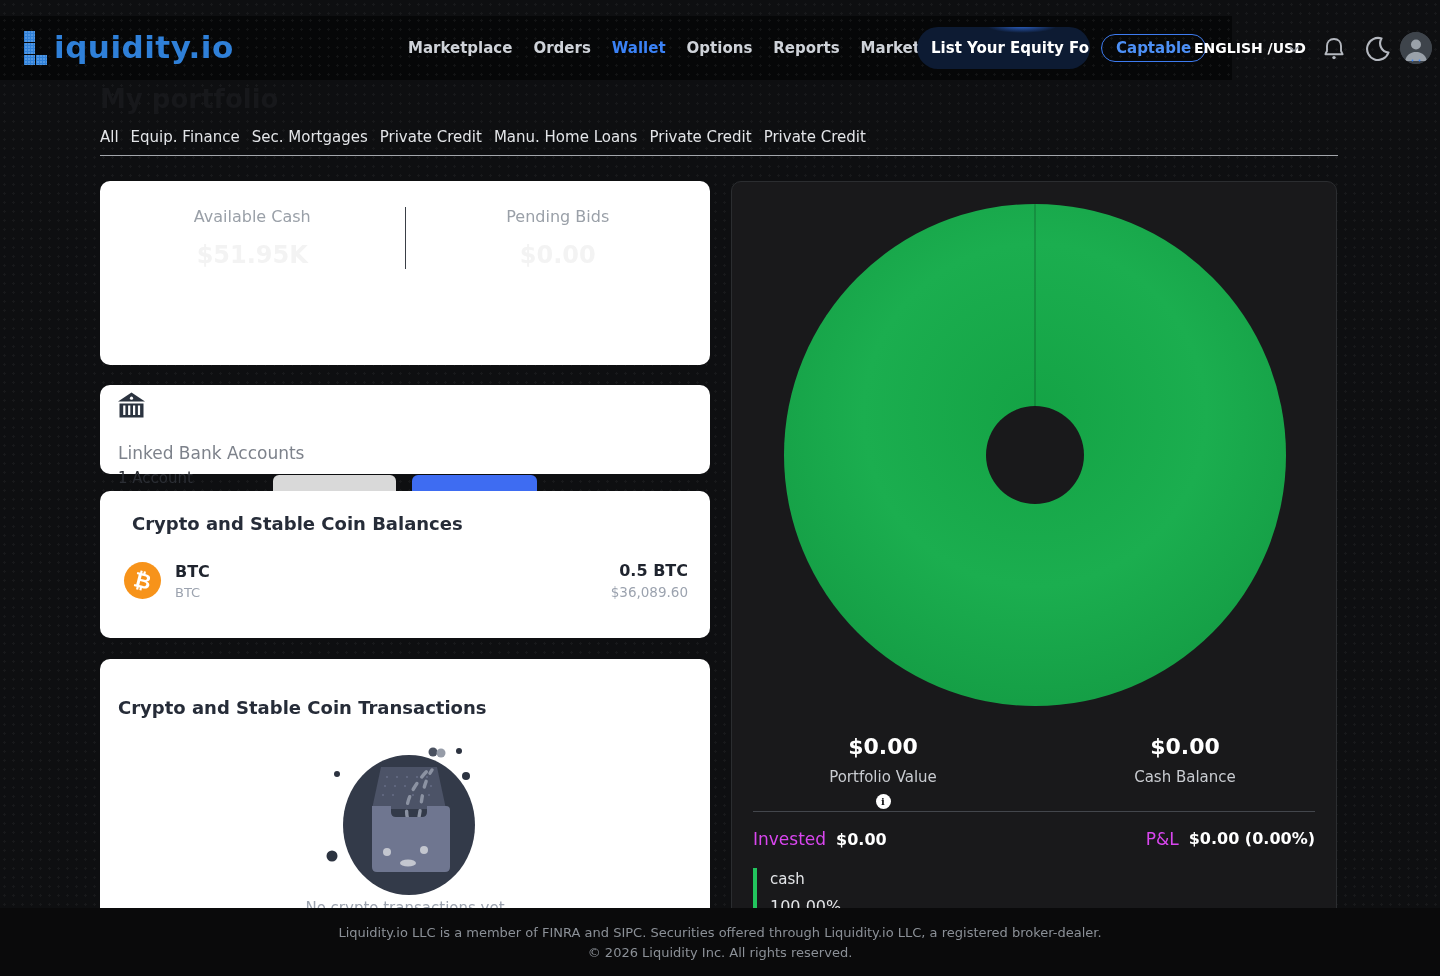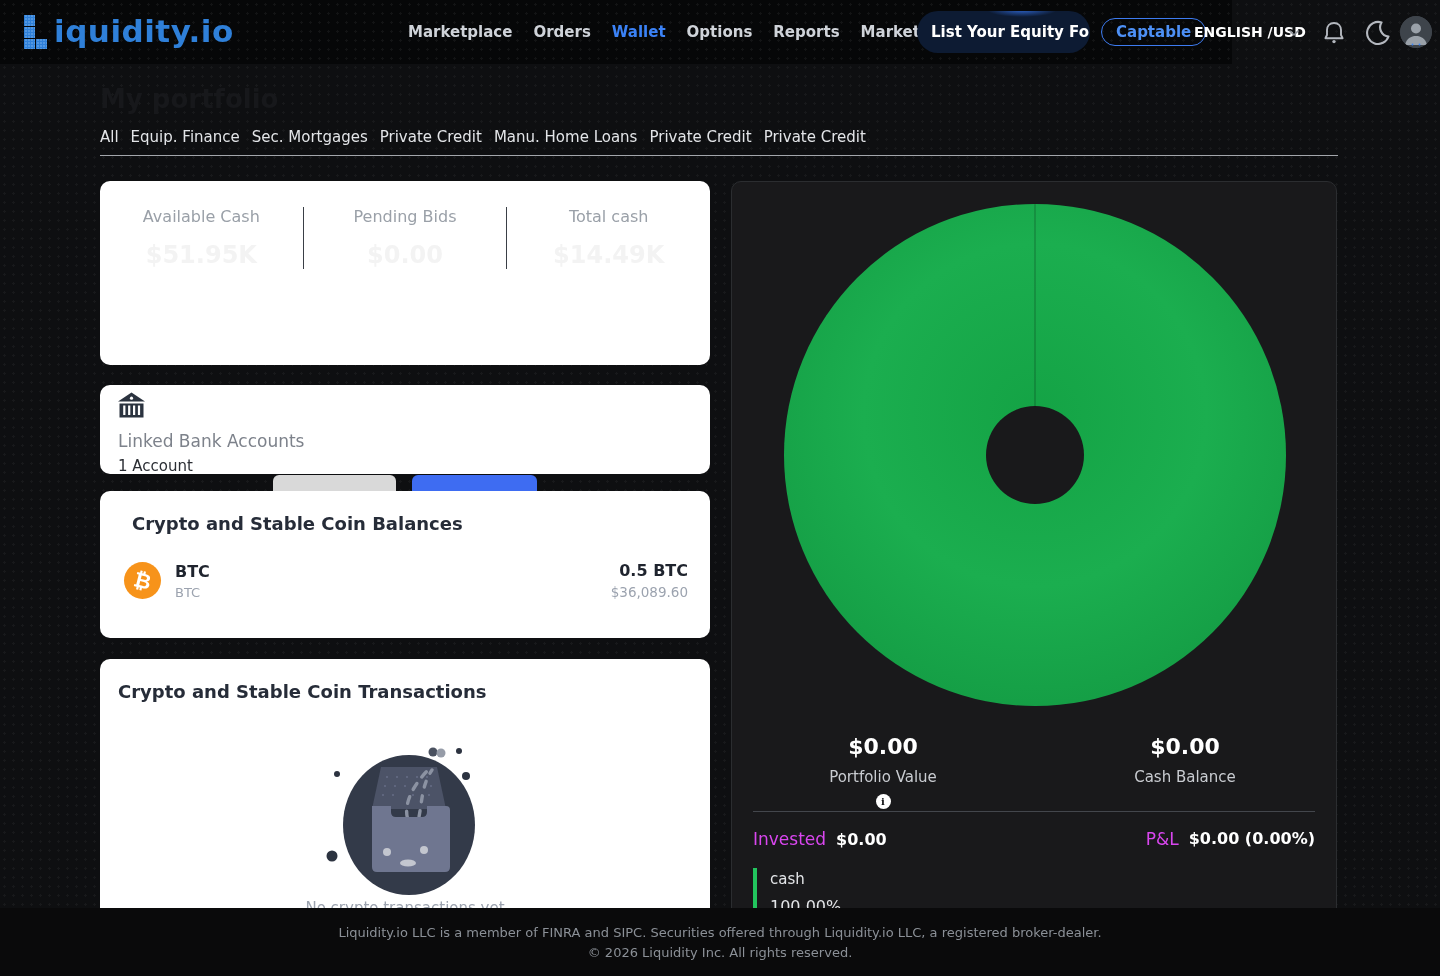--- a/index.html
+++ b/index.html
@@ -9,21 +9,21 @@
     background:#0e0f11; color:#e5e7eb; position:relative;
   }
   body::before{
     content:""; position:absolute; inset:0; z-index:0; pointer-events:none;
     background-image:radial-gradient(rgba(255,255,255,0.045) 1px, transparent 1.2px);
     background-size:9px 9px;
   }
   .stage{ position:absolute; inset:0; }
 
   
-  .header{ position:absolute; left:0; top:0; width:1232px; height:64px; background:#060708; z-index:5; }
+  .header{ position:absolute; left:0; top:16px; width:1232px; height:64px; background:#060708; z-index:5; }
   .header::before{
     content:""; position:absolute; inset:0; pointer-events:none;
     background-image:radial-gradient(rgba(255,255,255,0.05) 1px, transparent 1.2px);
     background-size:9px 9px;
   }
   .logo{ position:absolute; left:22px; top:9px; display:flex; align-items:flex-end; gap:2px; }
   .logo-text{ font-size:31px; font-weight:600; color:#2f80d9; letter-spacing:0.5px; line-height:1; padding-bottom:2px; }
   .nav{ position:absolute; left:408px; top:0; height:64px; display:flex; align-items:center; gap:21px; }
   .nav a{ font-size:15px; font-weight:600; color:#cfd3d9; text-decoration:none; white-space:nowrap; display:flex; align-items:center; gap:9px;}
   .nav a.active{ color:#3b82f6; }
@@ -62,37 +62,37 @@
   .stat{ flex:1; text-align:center; position:relative; }
   .stat .lbl{ font-size:16px; color:#9aa0a8; }
   .stat .val{ font-size:24px; font-weight:700; color:#f3f3f3; margin-top:15px; }
   .stat + .stat{ border-left:1px solid #3a3f46; }
   .cash-actions{ position:absolute; left:0; top:294px; width:100%; display:flex; justify-content:center; gap:16px; }
   .btn{ height:45px; border:none; border-radius:6px; font-size:16px; font-weight:600; font-family:inherit; cursor:pointer; }
   .btn-withdraw{ width:123px; background:#d9d9d9; color:#15181d; }
   .btn-deposit{ width:125px; background:#3e6cf2; color:#ffffff; }
 
   .bank-card{ left:100px; top:385px; width:610px; height:89px; padding:7px 18px; }
-  .bank-title{ font-size:17px; color:#7d828b; margin-top:8px; }
+  .bank-title{ font-size:17px; color:#7d828b; margin-top:20px; }
   .bank-sub{ font-size:15px; color:#2b2e34; margin-top:6px; }
 
   .bal-card{ left:100px; top:491px; width:610px; height:147px; padding:22px 32px; }
   .card-h{ font-size:18px; font-weight:700; color:#262c38; }
   .asset-row{ position:absolute; left:24px; right:22px; top:70px; display:flex; align-items:center; cursor:pointer; }
   .coin{ width:37px; height:37px; border-radius:50%; background:#f7931a; color:#fff; display:flex; align-items:center;
     justify-content:center; font-size:21px; font-weight:700; transform:rotate(0deg); }
   .coin span{ display:inline-block; transform:rotate(14deg); }
   .asset-names{ margin-left:14px; }
   .asset-sym{ font-size:16px; font-weight:700; color:#1f242e; }
   .asset-name{ font-size:13px; color:#9ca3af; margin-top:4px; }
   .asset-vals{ margin-left:auto; text-align:right; }
   .asset-amt{ font-size:16px; font-weight:700; color:#1f242e; }
   .asset-usd{ font-size:13.5px; color:#9ca3af; margin-top:4px; }
 
-  .tx-card{ left:100px; top:659px; width:610px; height:285px; padding:22px 18px; }
+  .tx-card{ left:100px; top:659px; width:610px; height:285px; padding:38px 18px; }
   .tx-empty{ position:absolute; left:219px; top:80px; width:180px; height:170px; }
   .tx-caption{ position:absolute; left:0; top:240px; width:100%; text-align:center; font-size:15px; color:#9ca3af; }
 
   
   .portfolio-card{ position:absolute; left:731px; top:181px; width:606px; height:790px;
     background:#19191b; border:1px solid #2b2d30; border-radius:10px; z-index:1; }
   .donut{ position:absolute; left:51px; top:21px; }
   .pv-row{ position:absolute; left:0; top:552px; width:100%; display:flex; }
   .pv-col{ flex:1; text-align:center; }
   .pv-val{ font-size:22px; font-weight:600; color:#fff; }
@@ -196,24 +196,20 @@
 
   <div class="card cash-card">
     <div class="stats-row">
       <div class="stat">
         <div class="lbl">Available Cash</div>
         <div class="val">$51.95K</div>
       </div>
       <div class="stat">
         <div class="lbl">Pending Bids</div>
         <div class="val">$0.00</div>
-      </div>
-      <div class="stat">
-        <div class="lbl">Total cash</div>
-        <div class="val">$14.49K</div>
       </div>
     </div>
     <div class="cash-actions">
       <button class="btn btn-withdraw">Withdraw</button>
       <button class="btn btn-deposit">Deposit</button>
     </div>
   </div>
 
   <div class="card bank-card">
     <svg width="27" height="27" viewBox="0 0 27 27">

